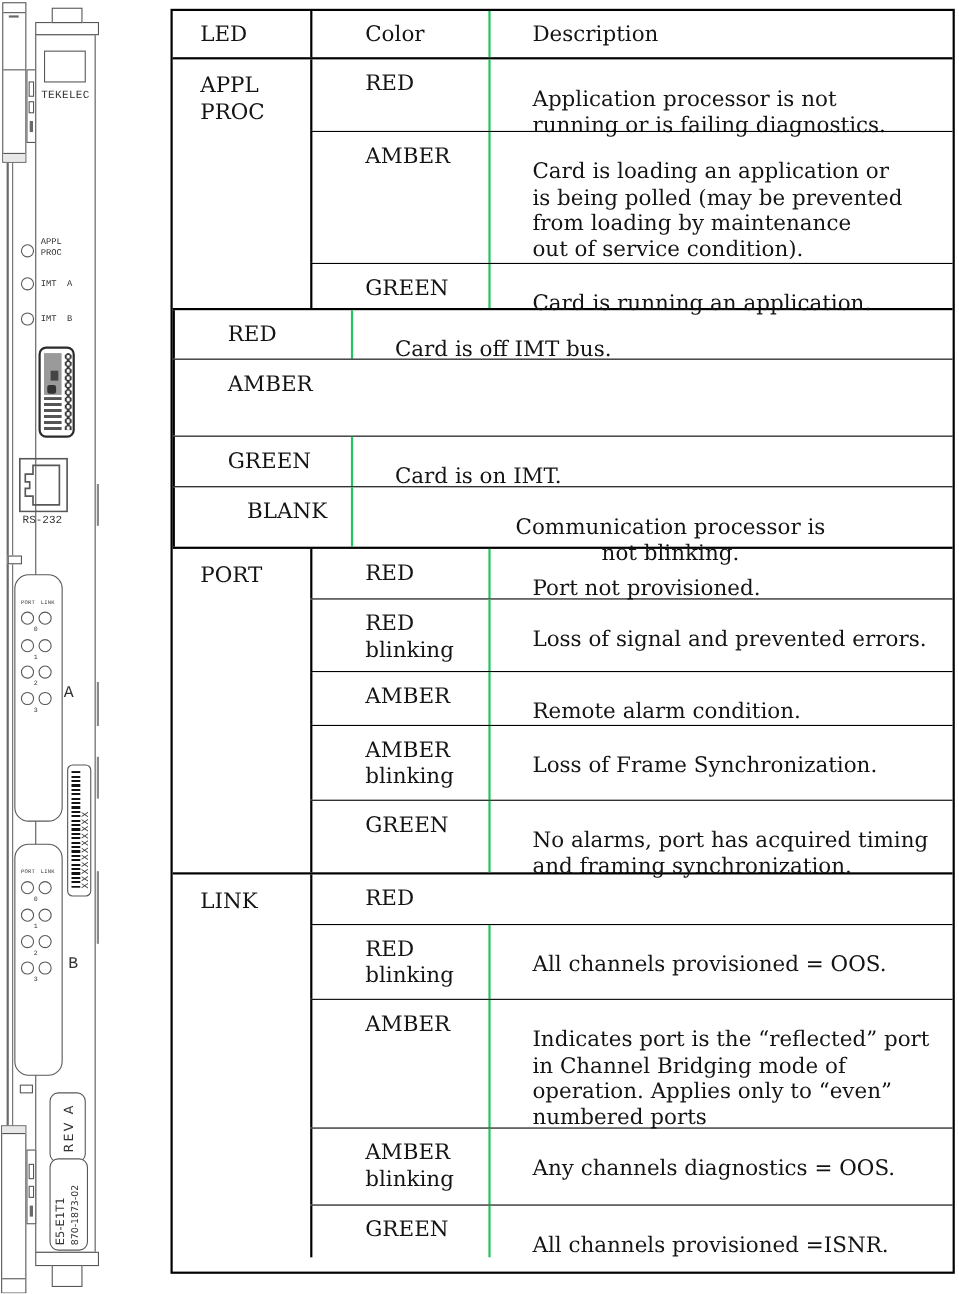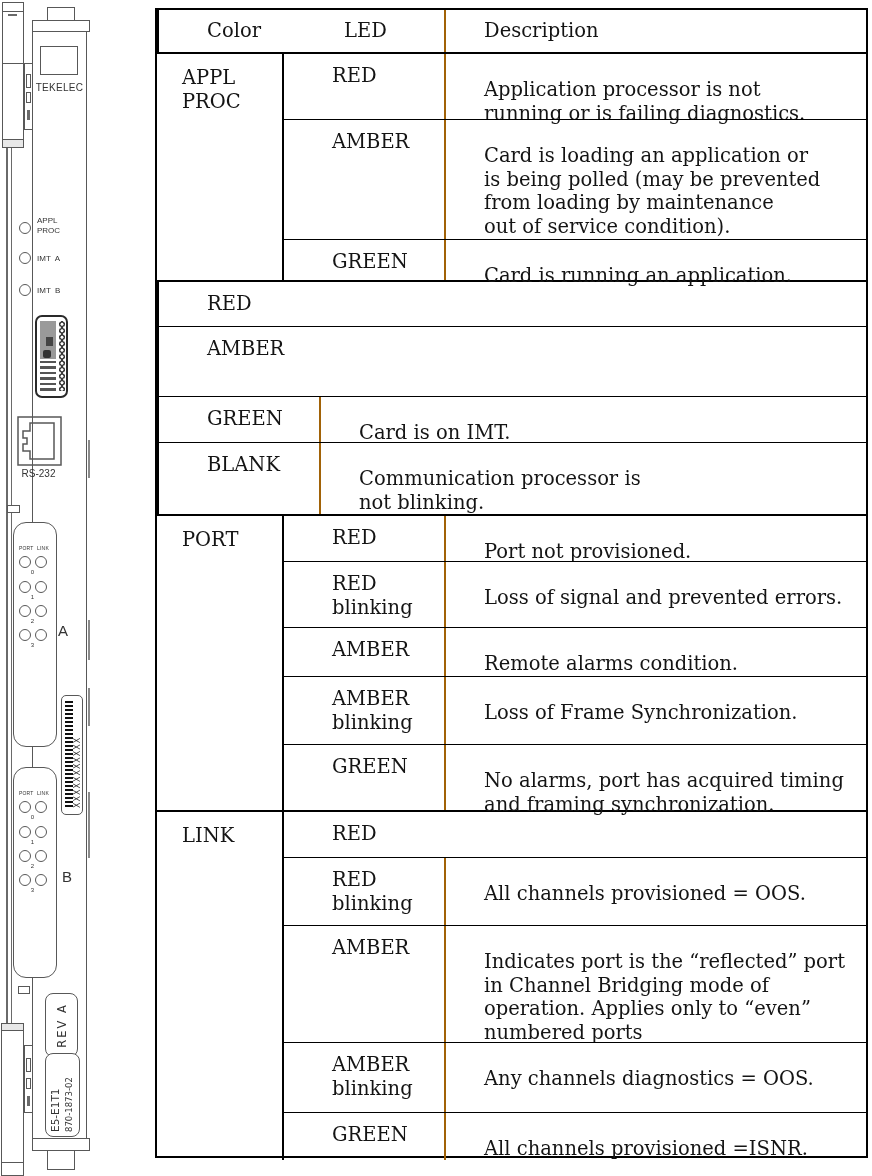--- a/index.html
+++ b/index.html
@@ -11,28 +11,28 @@
   #led-table{left:155px;top:8px;width:713px;height:1150px;border:2.5px solid #000;
              box-sizing:border-box;background:#fff;}
   .hrow{display:flex;height:42px;}
   .sec{display:flex;border-top:2.5px solid #000;}
   .sec-rows{flex:1;display:flex;flex-direction:column;}
   .row{display:flex;box-sizing:border-box;}
   .row + .row{border-top:1.5px solid #000;}
   .cell{box-sizing:border-box;font-size:19.5px;line-height:23.5px;}
   .c-led{width:125px;padding:12px 4px 0 25px;white-space:pre;}
   .c-color{width:162px;border-left:2px solid #000;padding:10px 4px 0 48px;white-space:pre;}
-  .c-desc{flex:1;border-left:2px solid #a16207;padding:24px 6px 0 38px;white-space:pre-line;}
+  .c-desc{flex:1;border-left:2px solid #22c55e;padding:24px 6px 0 38px;white-space:pre-line;}
   .hrow .c-led{padding-top:9px;}
   .hrow .c-color,.hrow .c-desc{padding-top:9px;}
 
   
   .ln{background:#6a6a6a;}
   .box{border:1.5px solid #585858;box-sizing:border-box;background:#fff;}
-  .sans{font-family:Liberation Sans, sans-serif;color:#333;}
+  .sans{font-family:Liberation Mono, monospace;color:#333;}
   .led-circle{border:1.4px solid #585858;border-radius:50%;box-sizing:border-box;background:#fff;}
   .vtext{writing-mode:vertical-rl;transform:rotate(180deg);font-family:"DejaVu Sans",sans-serif;color:#333;}
   .grp{border:1.5px solid #585858;border-radius:13px;box-sizing:border-box;background:#fff;}
   .pnum{font-size:6px;text-align:center;}
   .plbl{font-size:5px;letter-spacing:.2px;}
   .dash-r{background:#8a8a8a;}
 </style>
 </head>
 <body>
 
@@ -151,22 +151,22 @@
     <div class="abs box" style="left:24px;top:1045px;width:9px;height:68px;">
       <div class="abs box" style="left:1px;top:12px;width:5px;height:14px;"></div>
       <div class="abs box" style="left:1px;top:32px;width:5px;height:11px;"></div>
       <div class="abs ln" style="left:2px;top:50px;width:3px;height:10px;"></div>
     </div>
   </div>
 
   <div class="abs" id="led-table">
 
     <div class="hrow">
+      <div class="cell c-led">LED</div>
       <div class="cell c-color">Color</div>
-      <div class="cell c-led">LED</div>
       <div class="cell c-desc">Description</div>
     </div>
 
     <div class="sec">
       <div class="cell c-led">APPL
 PROC</div>
       <div class="sec-rows">
         <div class="row" style="height:65px;">
           <div class="cell c-color">RED</div>
           <div class="cell c-desc">Application processor is not
@@ -183,29 +183,30 @@
           <div class="cell c-color">GREEN</div>
           <div class="cell c-desc">Card is running an application.</div>
         </div>
       </div>
     </div>
 
     <div class="sec">
       <div class="sec-rows">
         <div class="row" style="height:44px;">
           <div class="cell c-color">RED</div>
+          <div class="cell c-desc">Card is off IMT bus.</div>
         </div>
         <div class="row" style="height:70px;">
           <div class="cell c-color">AMBER</div>
         </div>
         <div class="row" style="height:46px;">
           <div class="cell c-color">GREEN</div>
           <div class="cell c-desc">Card is on IMT.</div>
         </div>
-        <div class="row" style="height:72px;">
+        <div class="row" style="height:55px;text-align:center;">
           <div class="cell c-color">BLANK</div>
           <div class="cell c-desc">Communication processor is
 not blinking.</div>
         </div>
       </div>
     </div>
 
     <div class="sec">
       <div class="cell c-led">PORT</div>
       <div class="sec-rows">
@@ -213,21 +214,21 @@
           <div class="cell c-color">RED</div>
           <div class="cell c-desc">Port not provisioned.</div>
         </div>
         <div class="row" style="height:66px;">
           <div class="cell c-color">RED
 blinking</div>
           <div class="cell c-desc">Loss of signal and prevented errors.</div>
         </div>
         <div class="row" style="height:49px;">
           <div class="cell c-color">AMBER</div>
-          <div class="cell c-desc">Remote alarms condition.</div>
+          <div class="cell c-desc">Remote alarm condition.</div>
         </div>
         <div class="row" style="height:68px;">
           <div class="cell c-color">AMBER
 blinking</div>
           <div class="cell c-desc">Loss of Frame Synchronization.</div>
         </div>
         <div class="row" style="height:66px;">
           <div class="cell c-color">GREEN</div>
           <div class="cell c-desc">No alarms, port has acquired timing
 and framing synchronization.</div>

